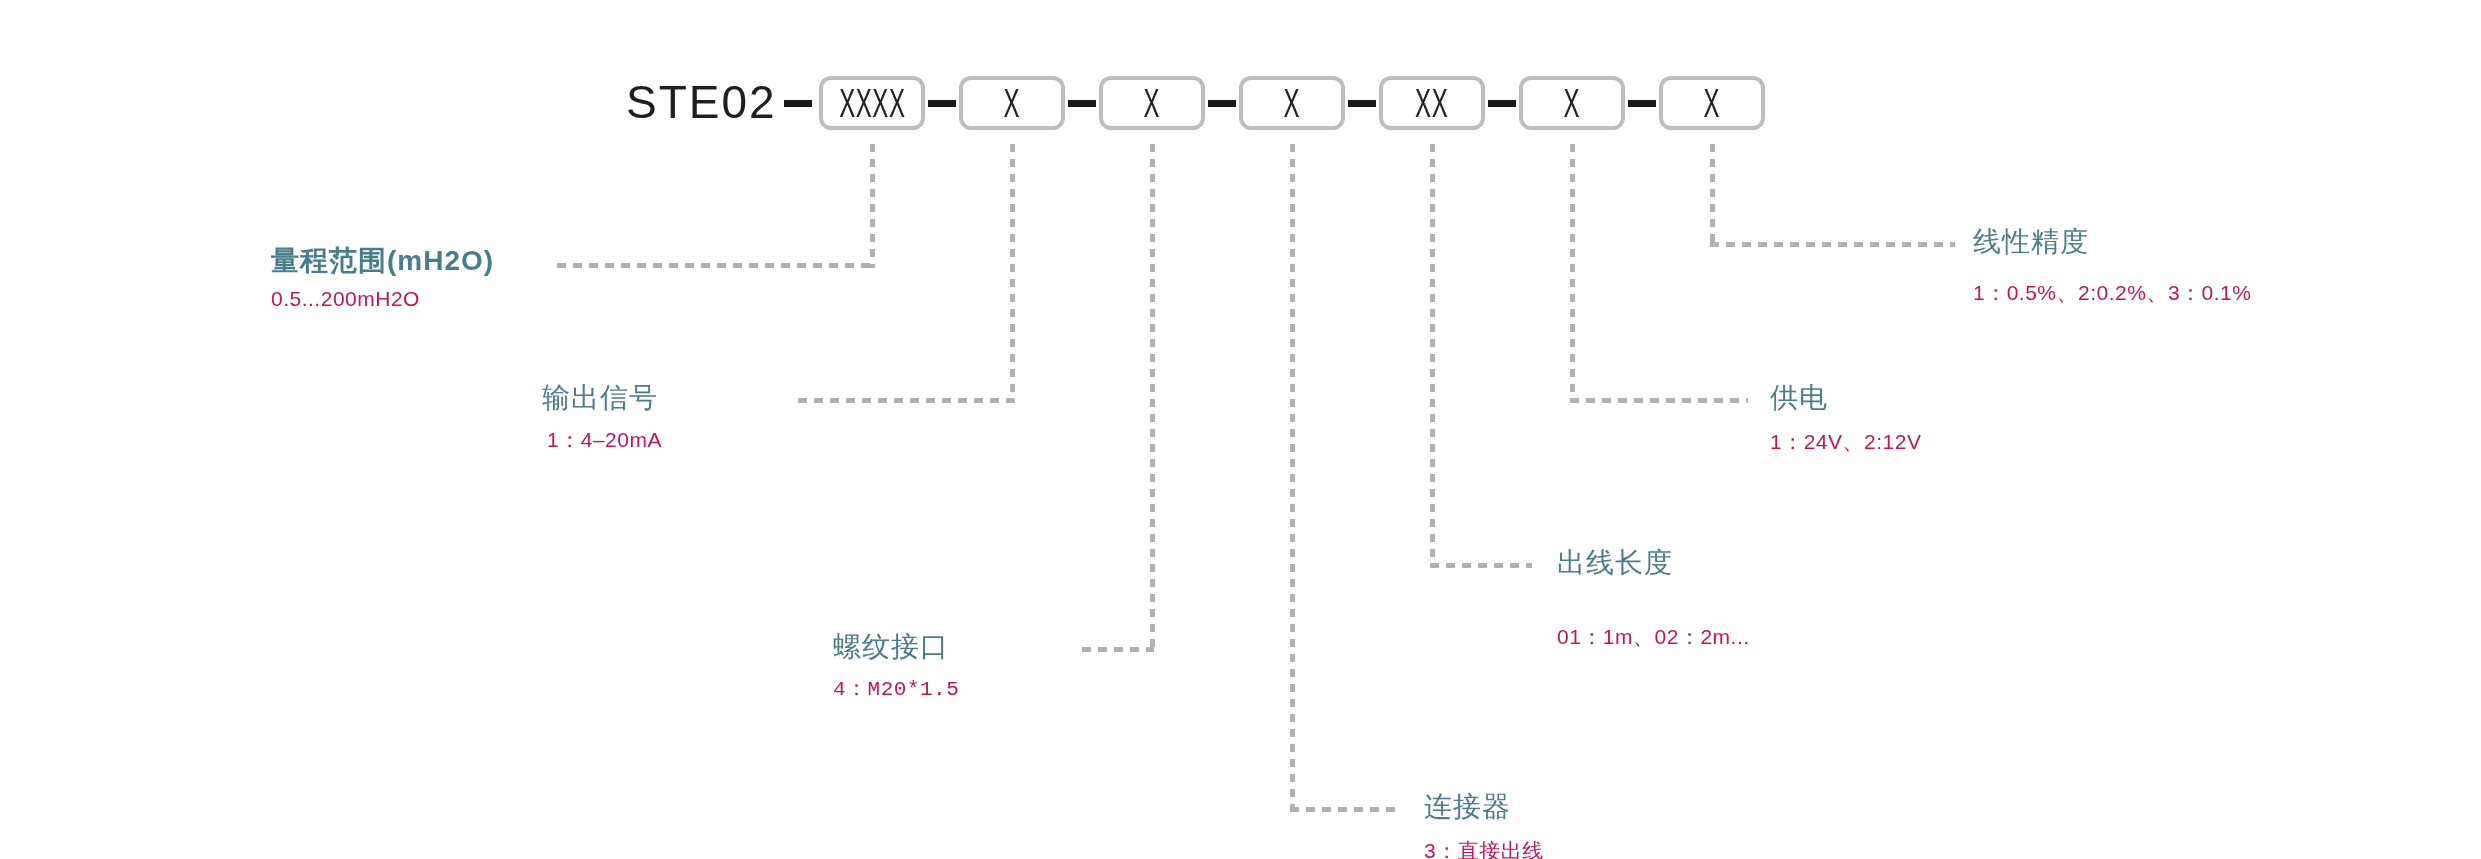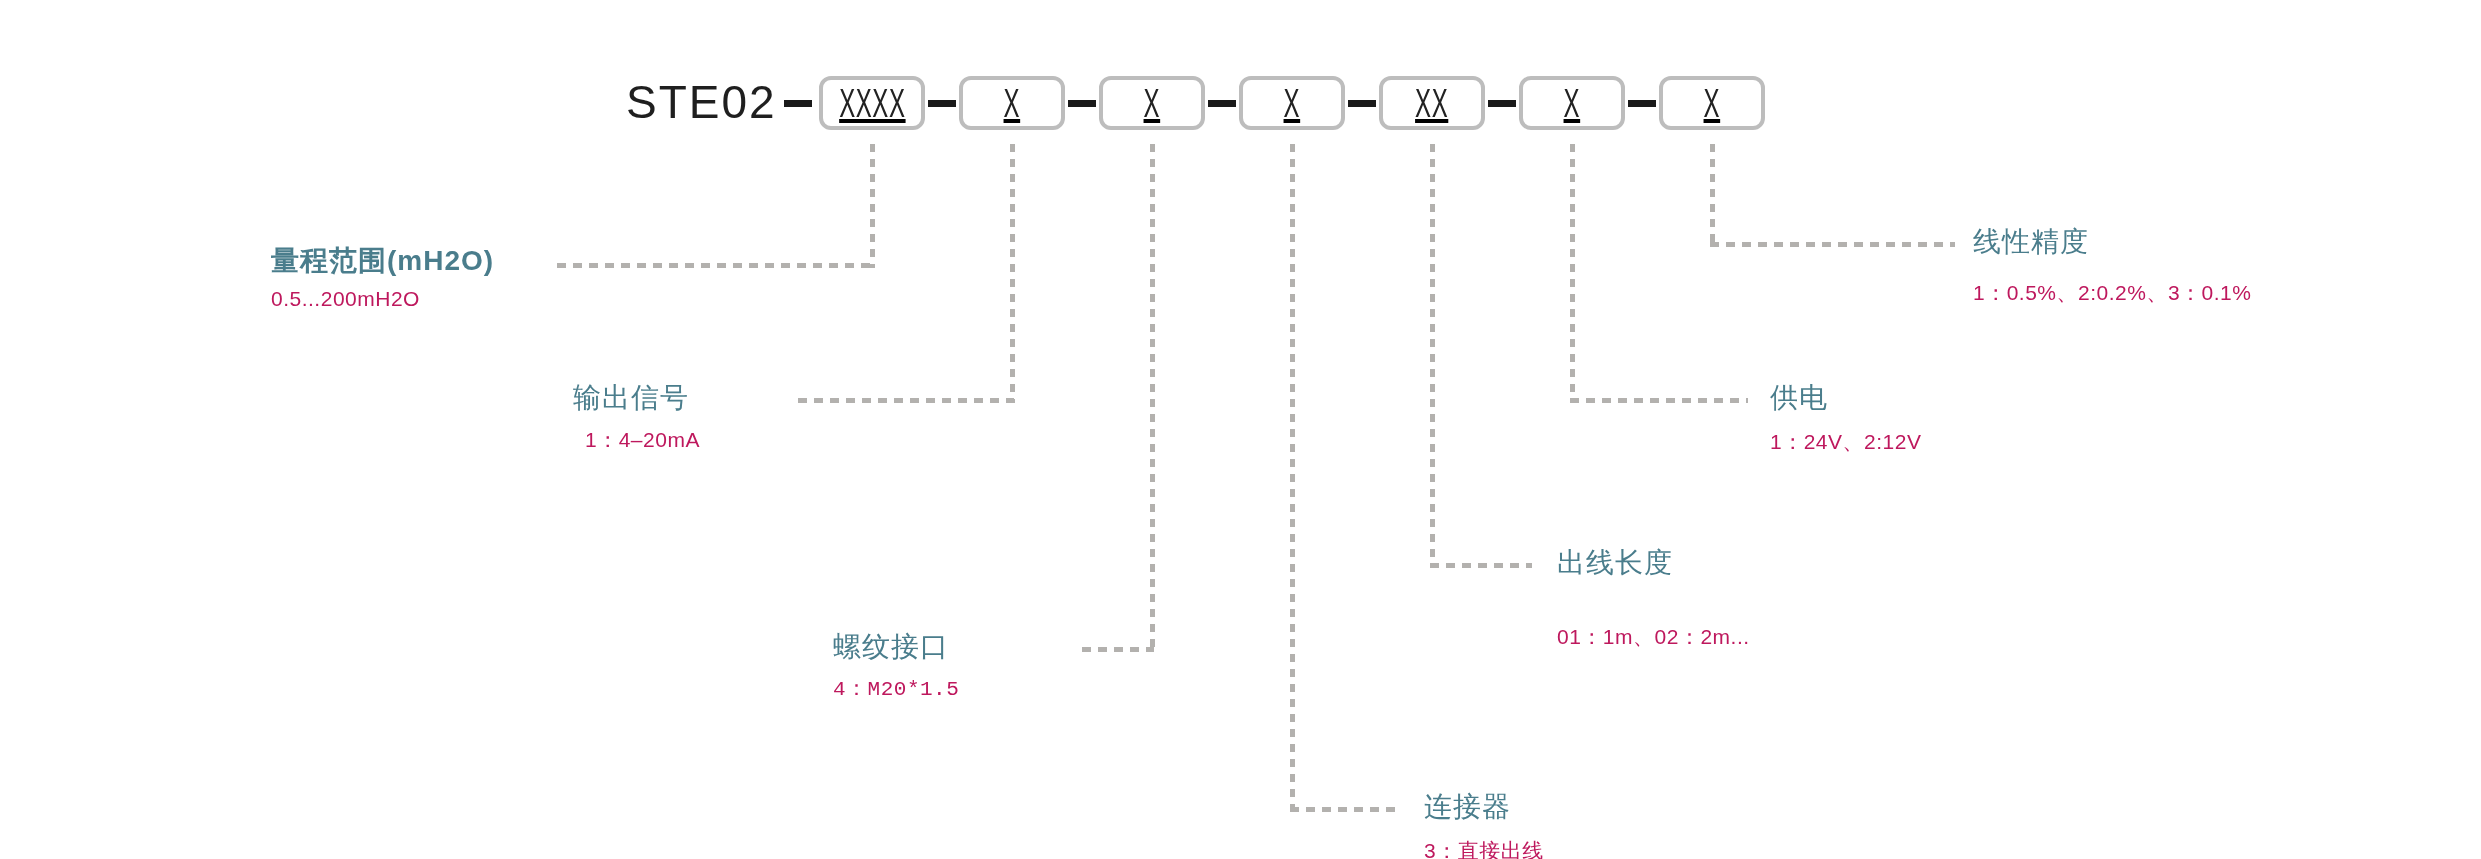--- a/index.html
+++ b/index.html
@@ -22,21 +22,21 @@
     color: #1f1f1f;
     white-space: nowrap;
   }
   .seg-box {
     position: absolute;
     top: 36px; height: 54px; width: 106px;
     box-sizing: border-box;
     border: 4px solid #bdbdbd;
     border-radius: 12px;
     background: #ffffff;
-    display: flex; align-items: center; justify-content: center; text-decoration: underline;
+    display: flex; align-items: center; justify-content: center;
   }
   .seg-box .seg-text {
     font-size: 40px; color: #222222;
     letter-spacing: 1px;
     transform: scaleX(0.60);
     display: inline-block;
     white-space: nowrap;
   }
   .b1 { left: 819px; }
   .b2 { left: 959px; }
@@ -93,22 +93,22 @@
   }
   .field-value {
     position: absolute;
     font-size: 21px; letter-spacing: 0.5px;
     color: #be185d;
     white-space: nowrap;
     line-height: 26px;
   }
   .label-range     { left: 271px;  top: 204px; font-weight: bold; }
   .value-range     { left: 271px;  top: 246px; }
-  .label-output    { left: 573px;  top: 341px; }
-  .value-output    { left: 585px;  top: 387px; }
+  .label-output    { left: 542px;  top: 341px; }
+  .value-output    { left: 547px;  top: 387px; }
   .label-thread    { left: 833px;  top: 590px; }
   .value-thread    { left: 833px;  top: 637px; font-family: Liberation Mono, monospace; }
   .label-connector { left: 1424px; top: 750px; }
   .value-connector { left: 1424px; top: 798px; }
   .label-cable     { left: 1557px; top: 506px; }
   .value-cable     { left: 1557px; top: 584px; }
   .label-power     { left: 1770px; top: 341px; }
   .value-power     { left: 1770px; top: 389px; }
   .label-accuracy  { left: 1973px; top: 185px; text-align: center; }
   .value-accuracy  { left: 1973px; top: 240px; }

